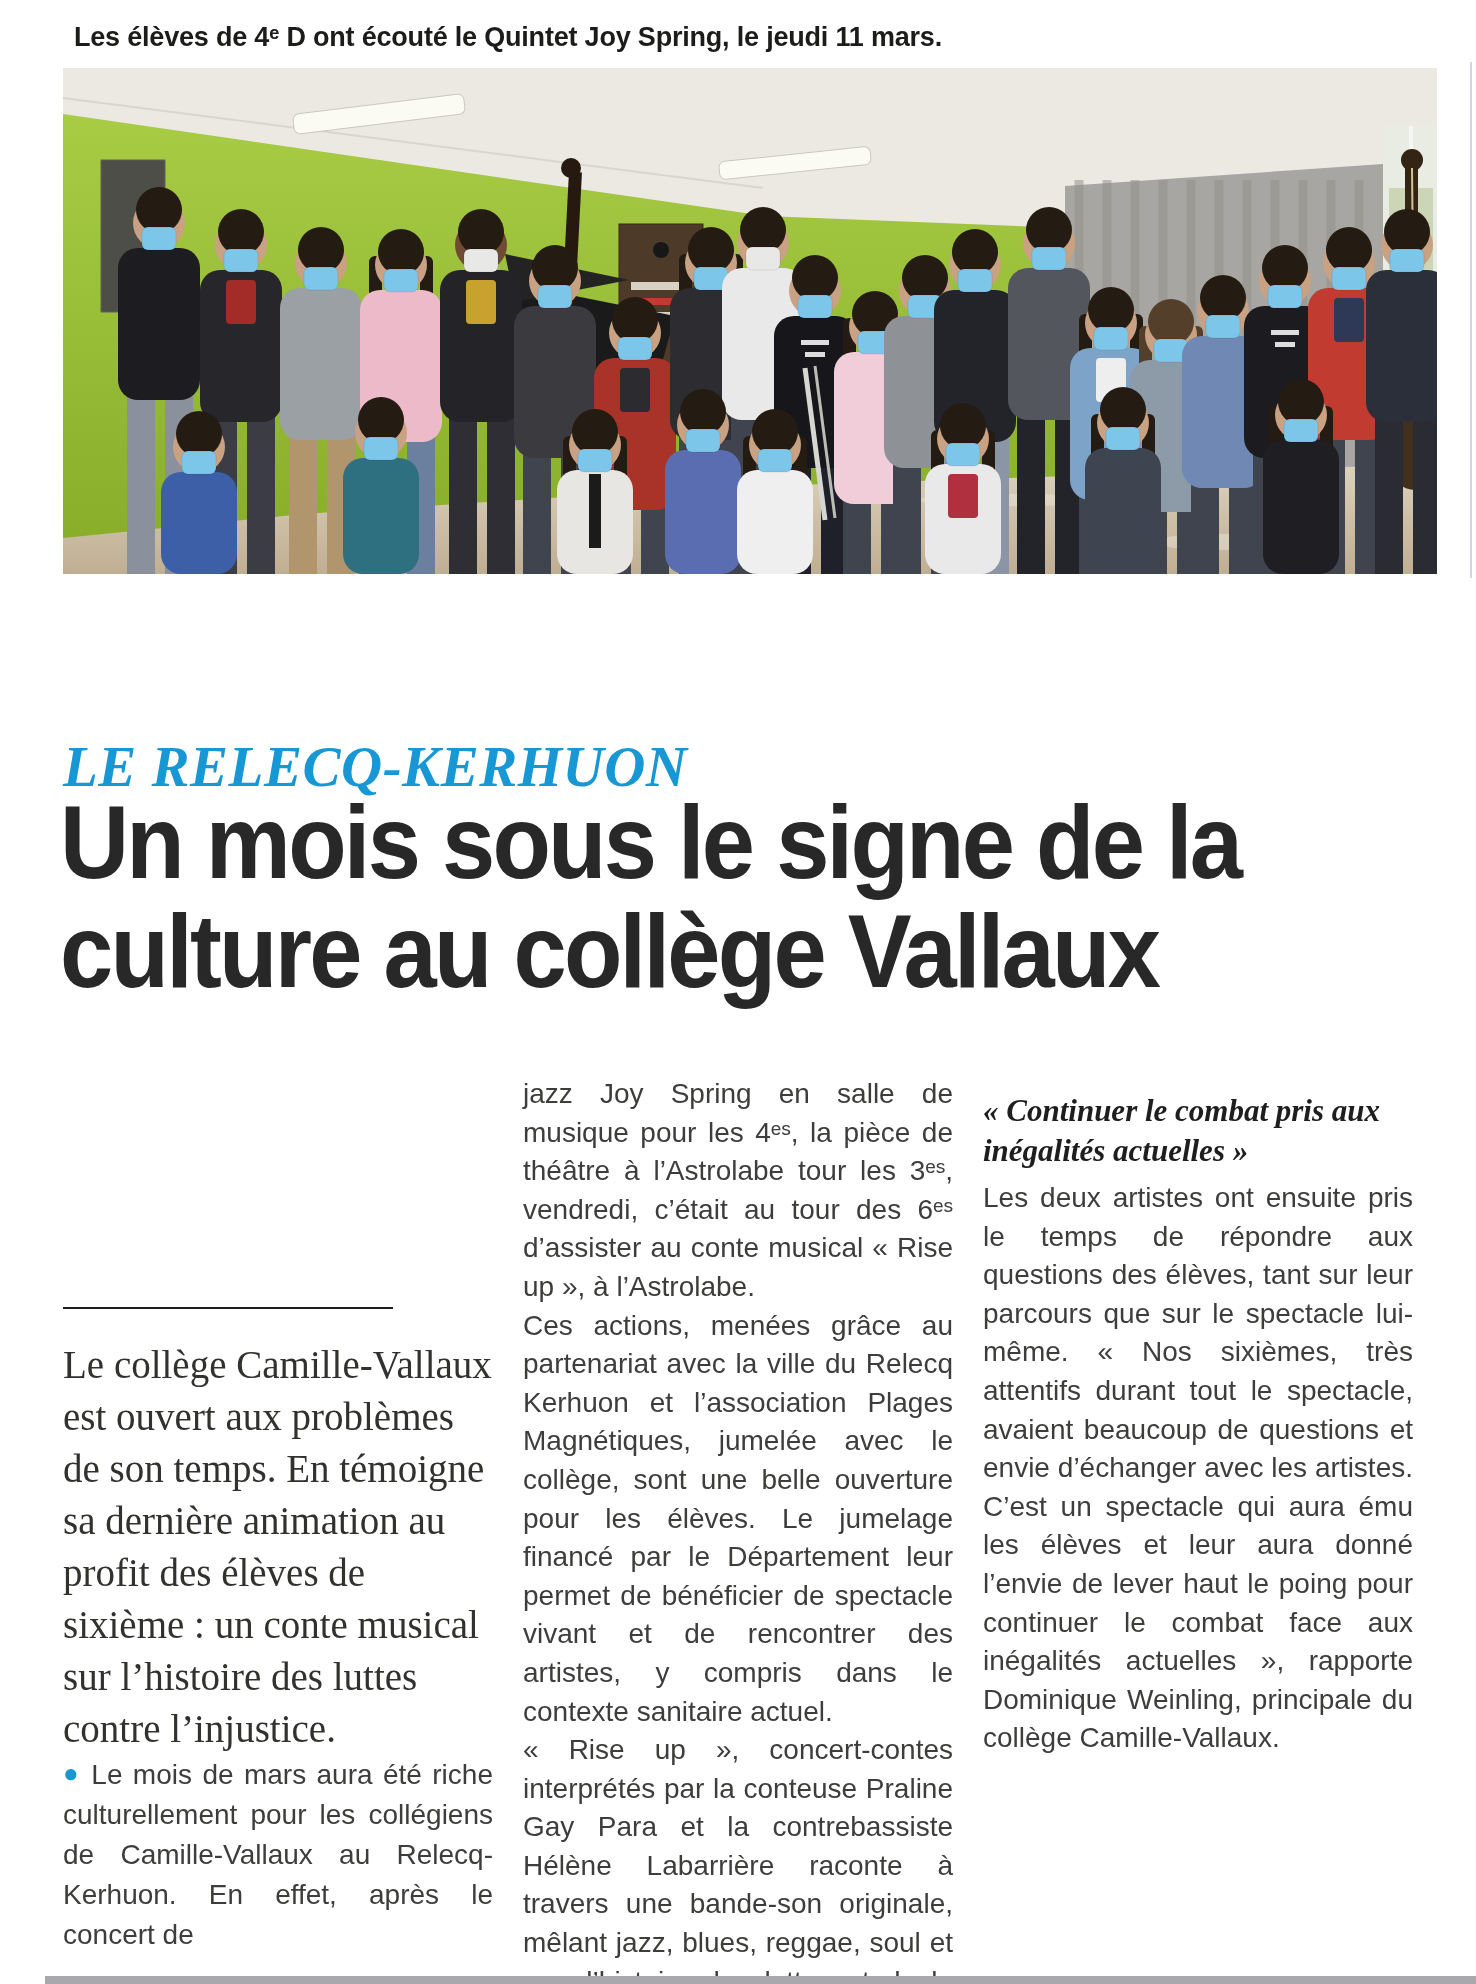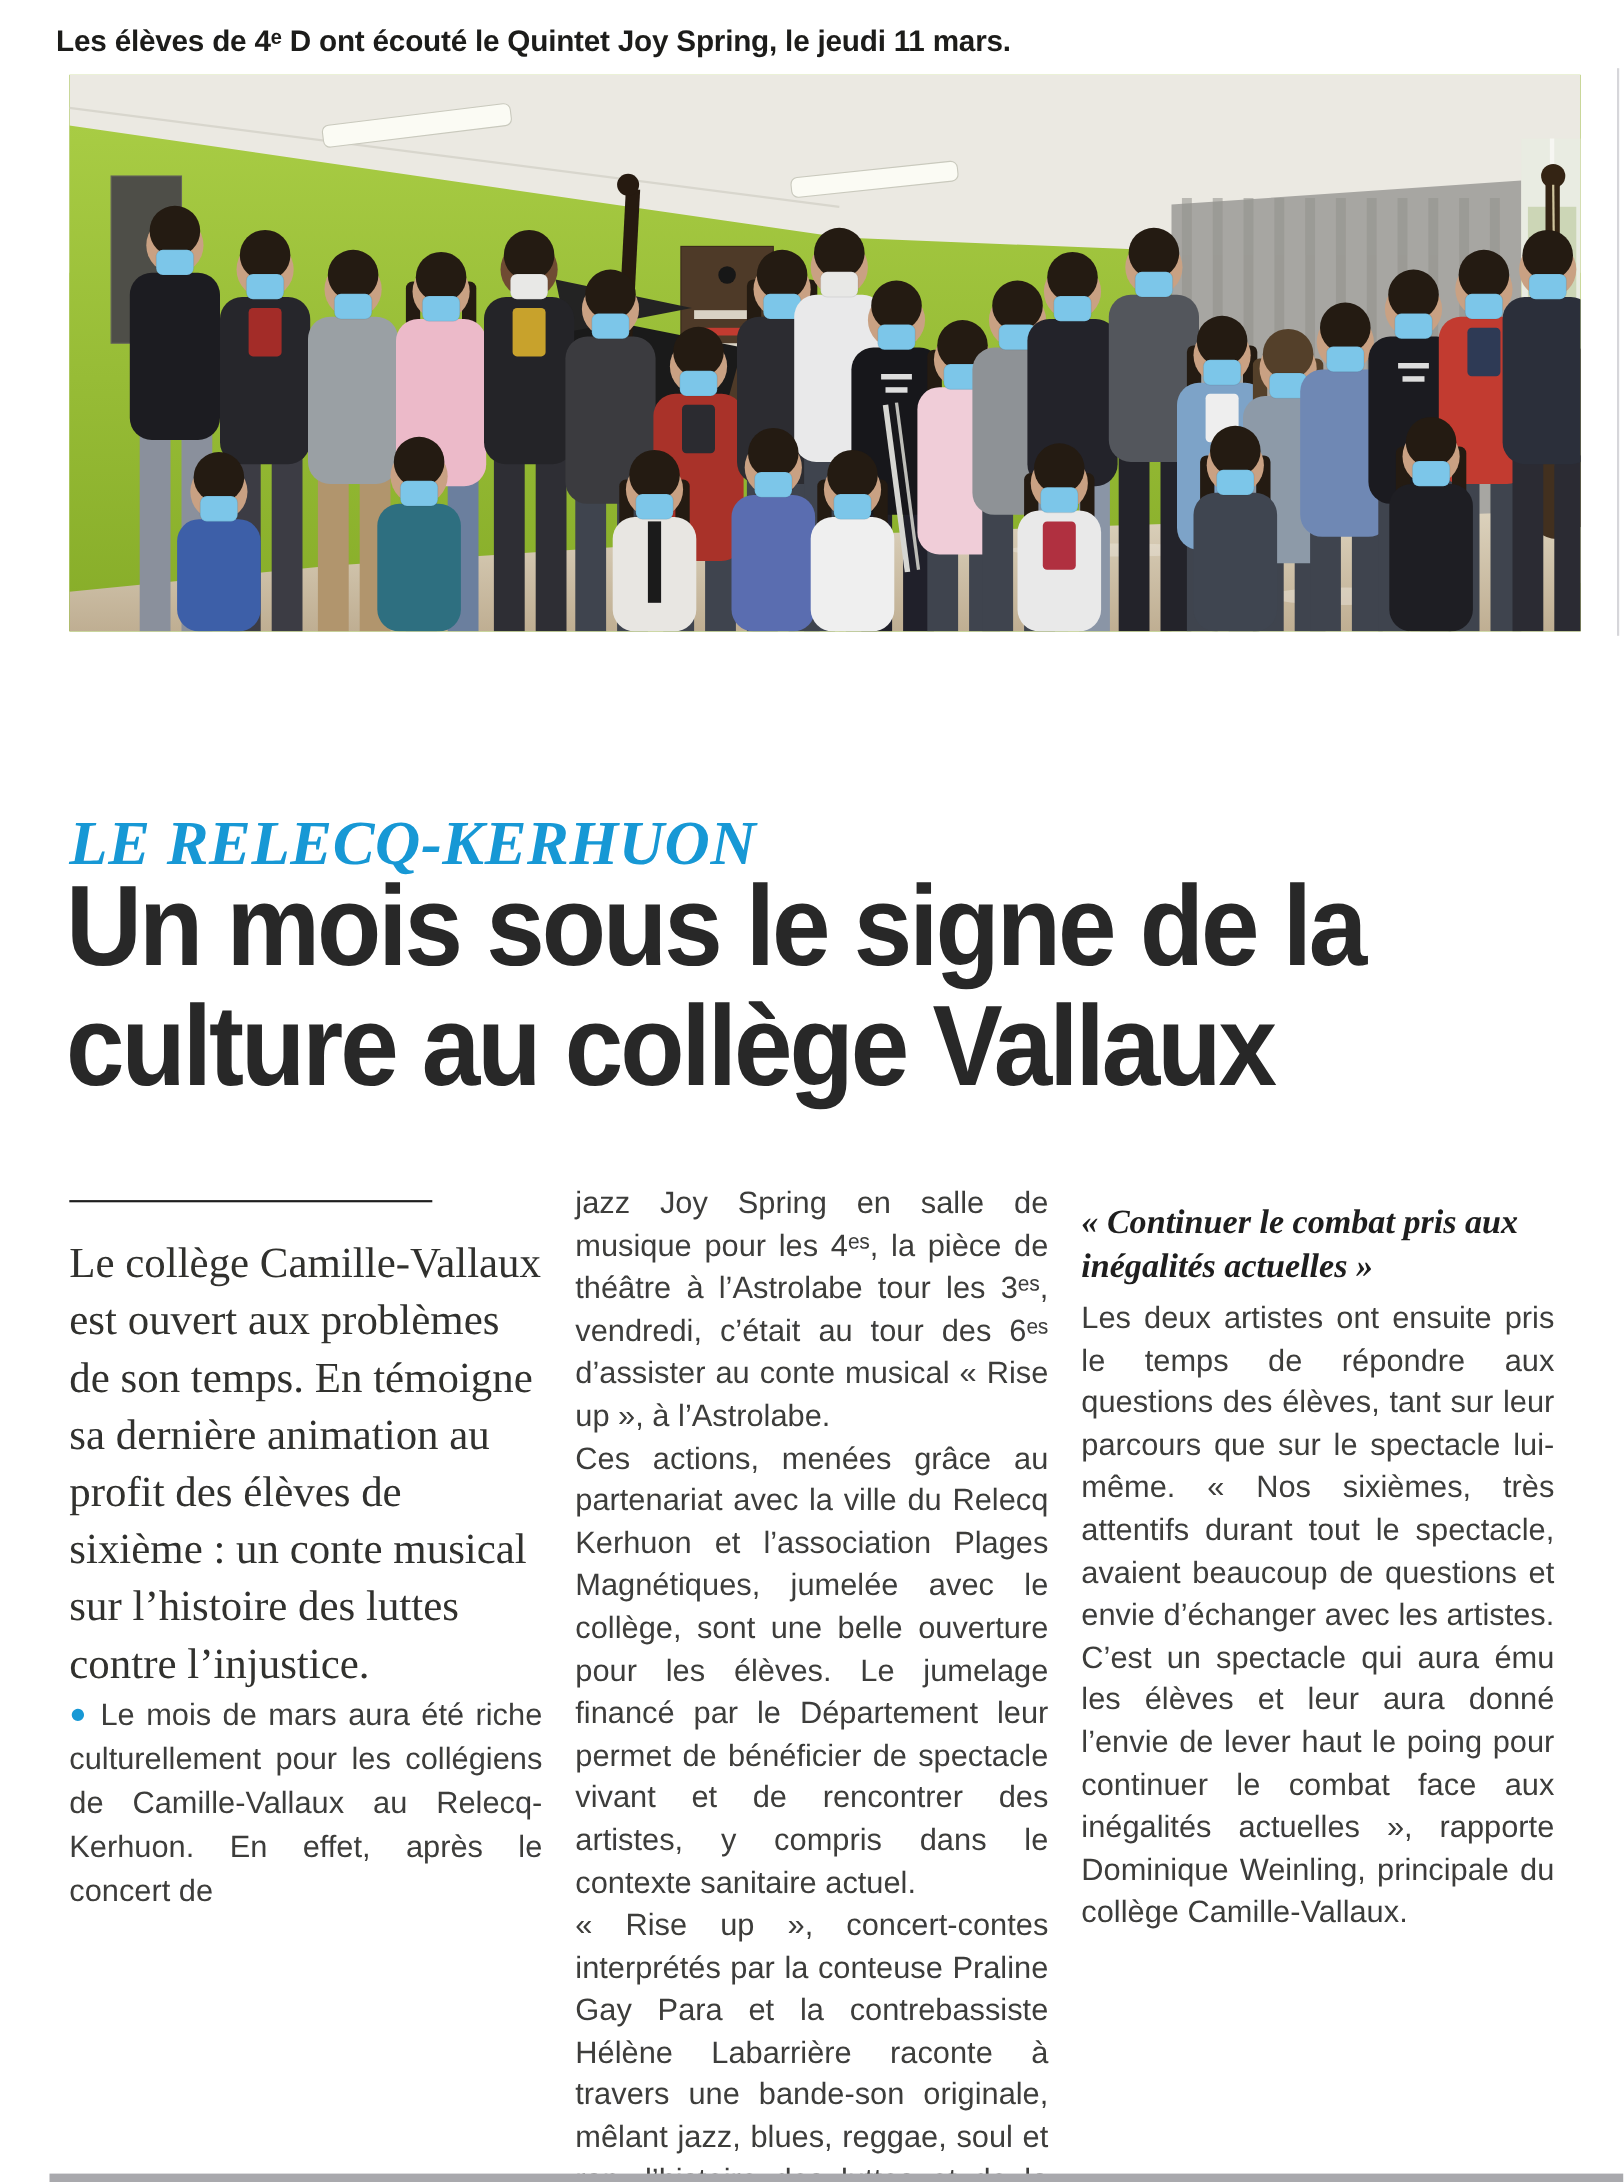--- a/index.html
+++ b/index.html
@@ -1,21 +1,21 @@
 <!DOCTYPE html>
 <html lang="fr" style="--kicker-blue: #1798d5; --bullet-blue: #1798d5; --headline-ink: #282828; --body-ink: #3d3d3b; --lead-ink: #31312e; --caption-ink: #1c1c1a; --bottom-bar: #a9a9ad;"><head>
 <meta charset="utf-8">
 <style>
   html,body{margin:0;padding:0;background:#ffffff;}
   .page{
     position:relative;width:1476px;height:1984px;overflow:hidden;background:#fff;
     font-family:"Liberation Sans","DejaVu Sans",sans-serif;
   }
   .caption{
-    position:absolute;left:51px;top:22px;margin:0;
+    position:absolute;left:74px;top:22px;margin:0;
     font-size:27px;font-weight:bold;color:var(--caption-ink);letter-spacing:-0.2px;
   }
   .photo{
     position:absolute;left:63px;top:68px;width:1374px;height:506px;margin:0;
     background:#9aba3a;overflow:hidden;
   }
   .photo svg{display:block;}
   .kicker{
     position:absolute;left:63px;top:734px;margin:0;
     font-family:"Liberation Serif","DejaVu Serif",serif;font-style:italic;font-weight:bold;
@@ -26,21 +26,21 @@
     font-weight:bold;font-size:104px;line-height:1.05;letter-spacing:-3px;
     color:var(--headline-ink);white-space:nowrap;
     transform:scaleX(0.92);transform-origin:0 0;
   }
   .hl-line{display:block;}
   .columns{
     position:absolute;left:63px;top:1075px;width:1350px;height:888px;
     display:flex;gap:30px;
   }
   .col{width:430px;box-sizing:border-box;}
-  .col-left{display:flex;flex-direction:column;justify-content:flex-start;}
+  .col-left{display:flex;flex-direction:column;justify-content:flex-end;}
   .lead-rule{border:none;border-top:2px solid #1f1f1f;width:330px;margin:16px 0 0 0;}
   .lead{
     margin:30px 0 0 0;
     font-family:"Liberation Serif","DejaVu Serif",serif;
     font-size:39px;line-height:52px;color:var(--lead-ink);
   }
   .note{
     margin:0 0 8px 0;font-size:28px;line-height:40px;text-align:justify;color:var(--body-ink);
   }
   .bullet{color:var(--bullet-blue);font-size:26px;margin-right:10px;position:relative;top:-2px;}

